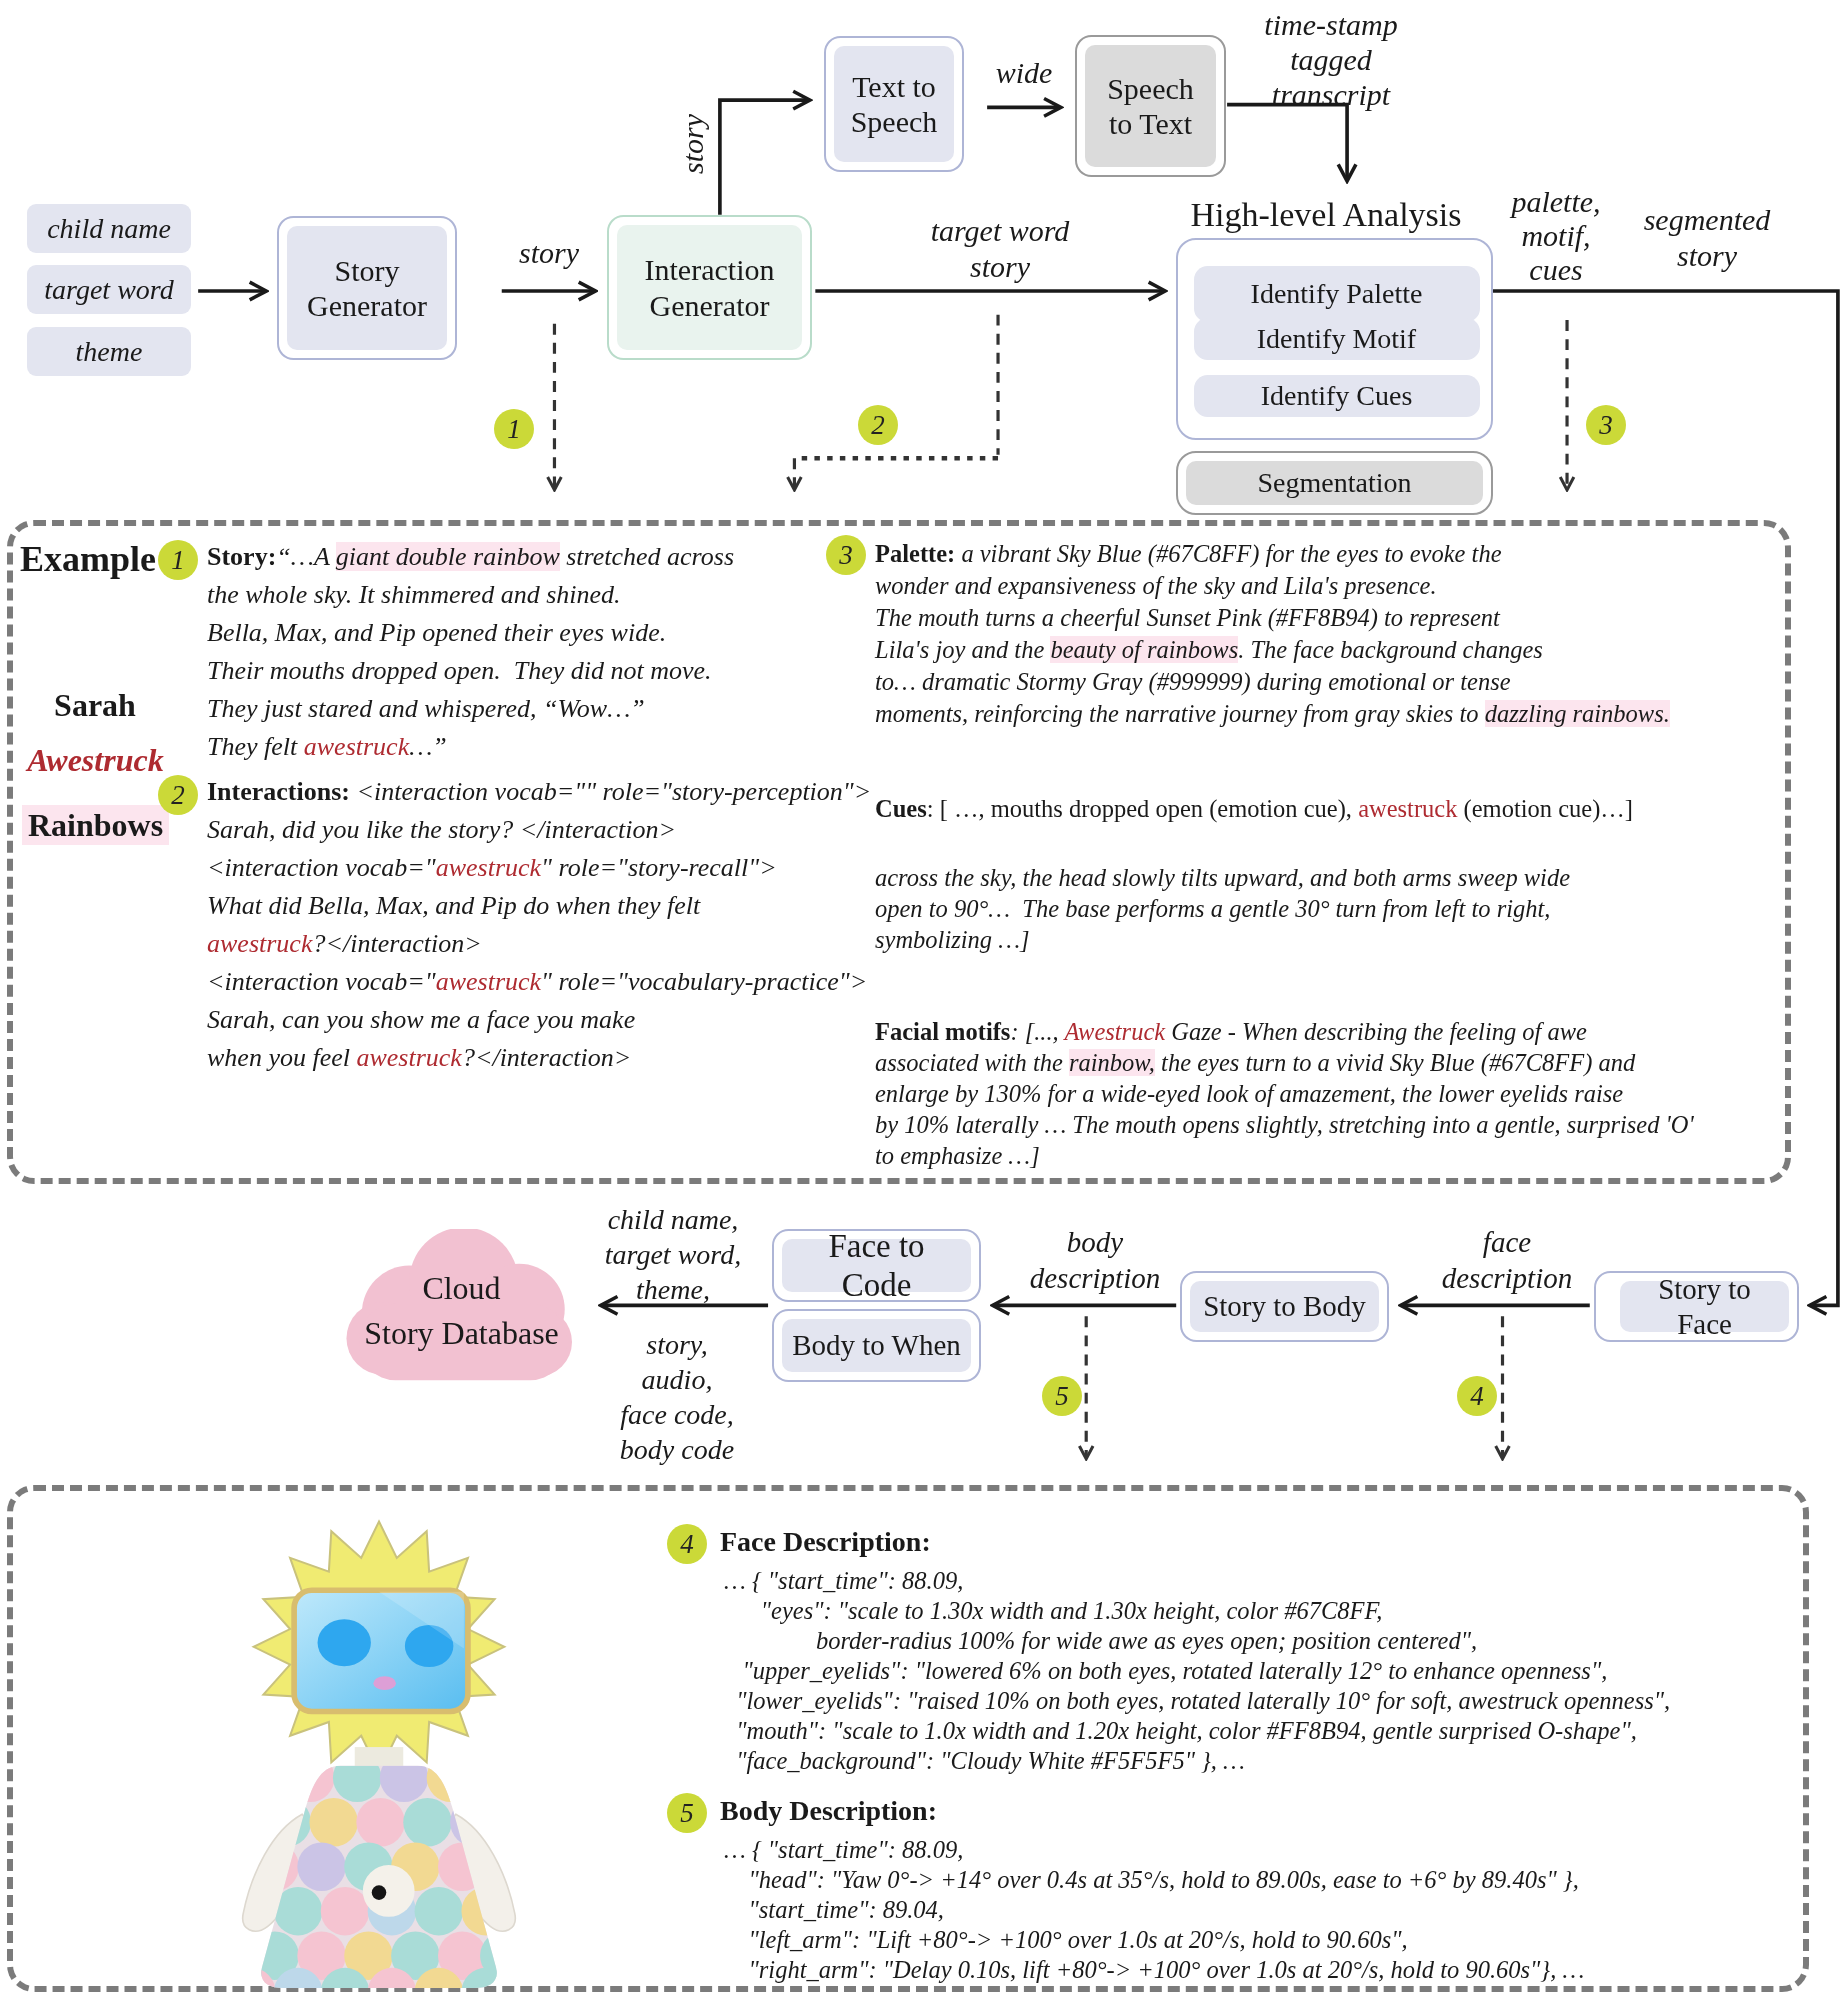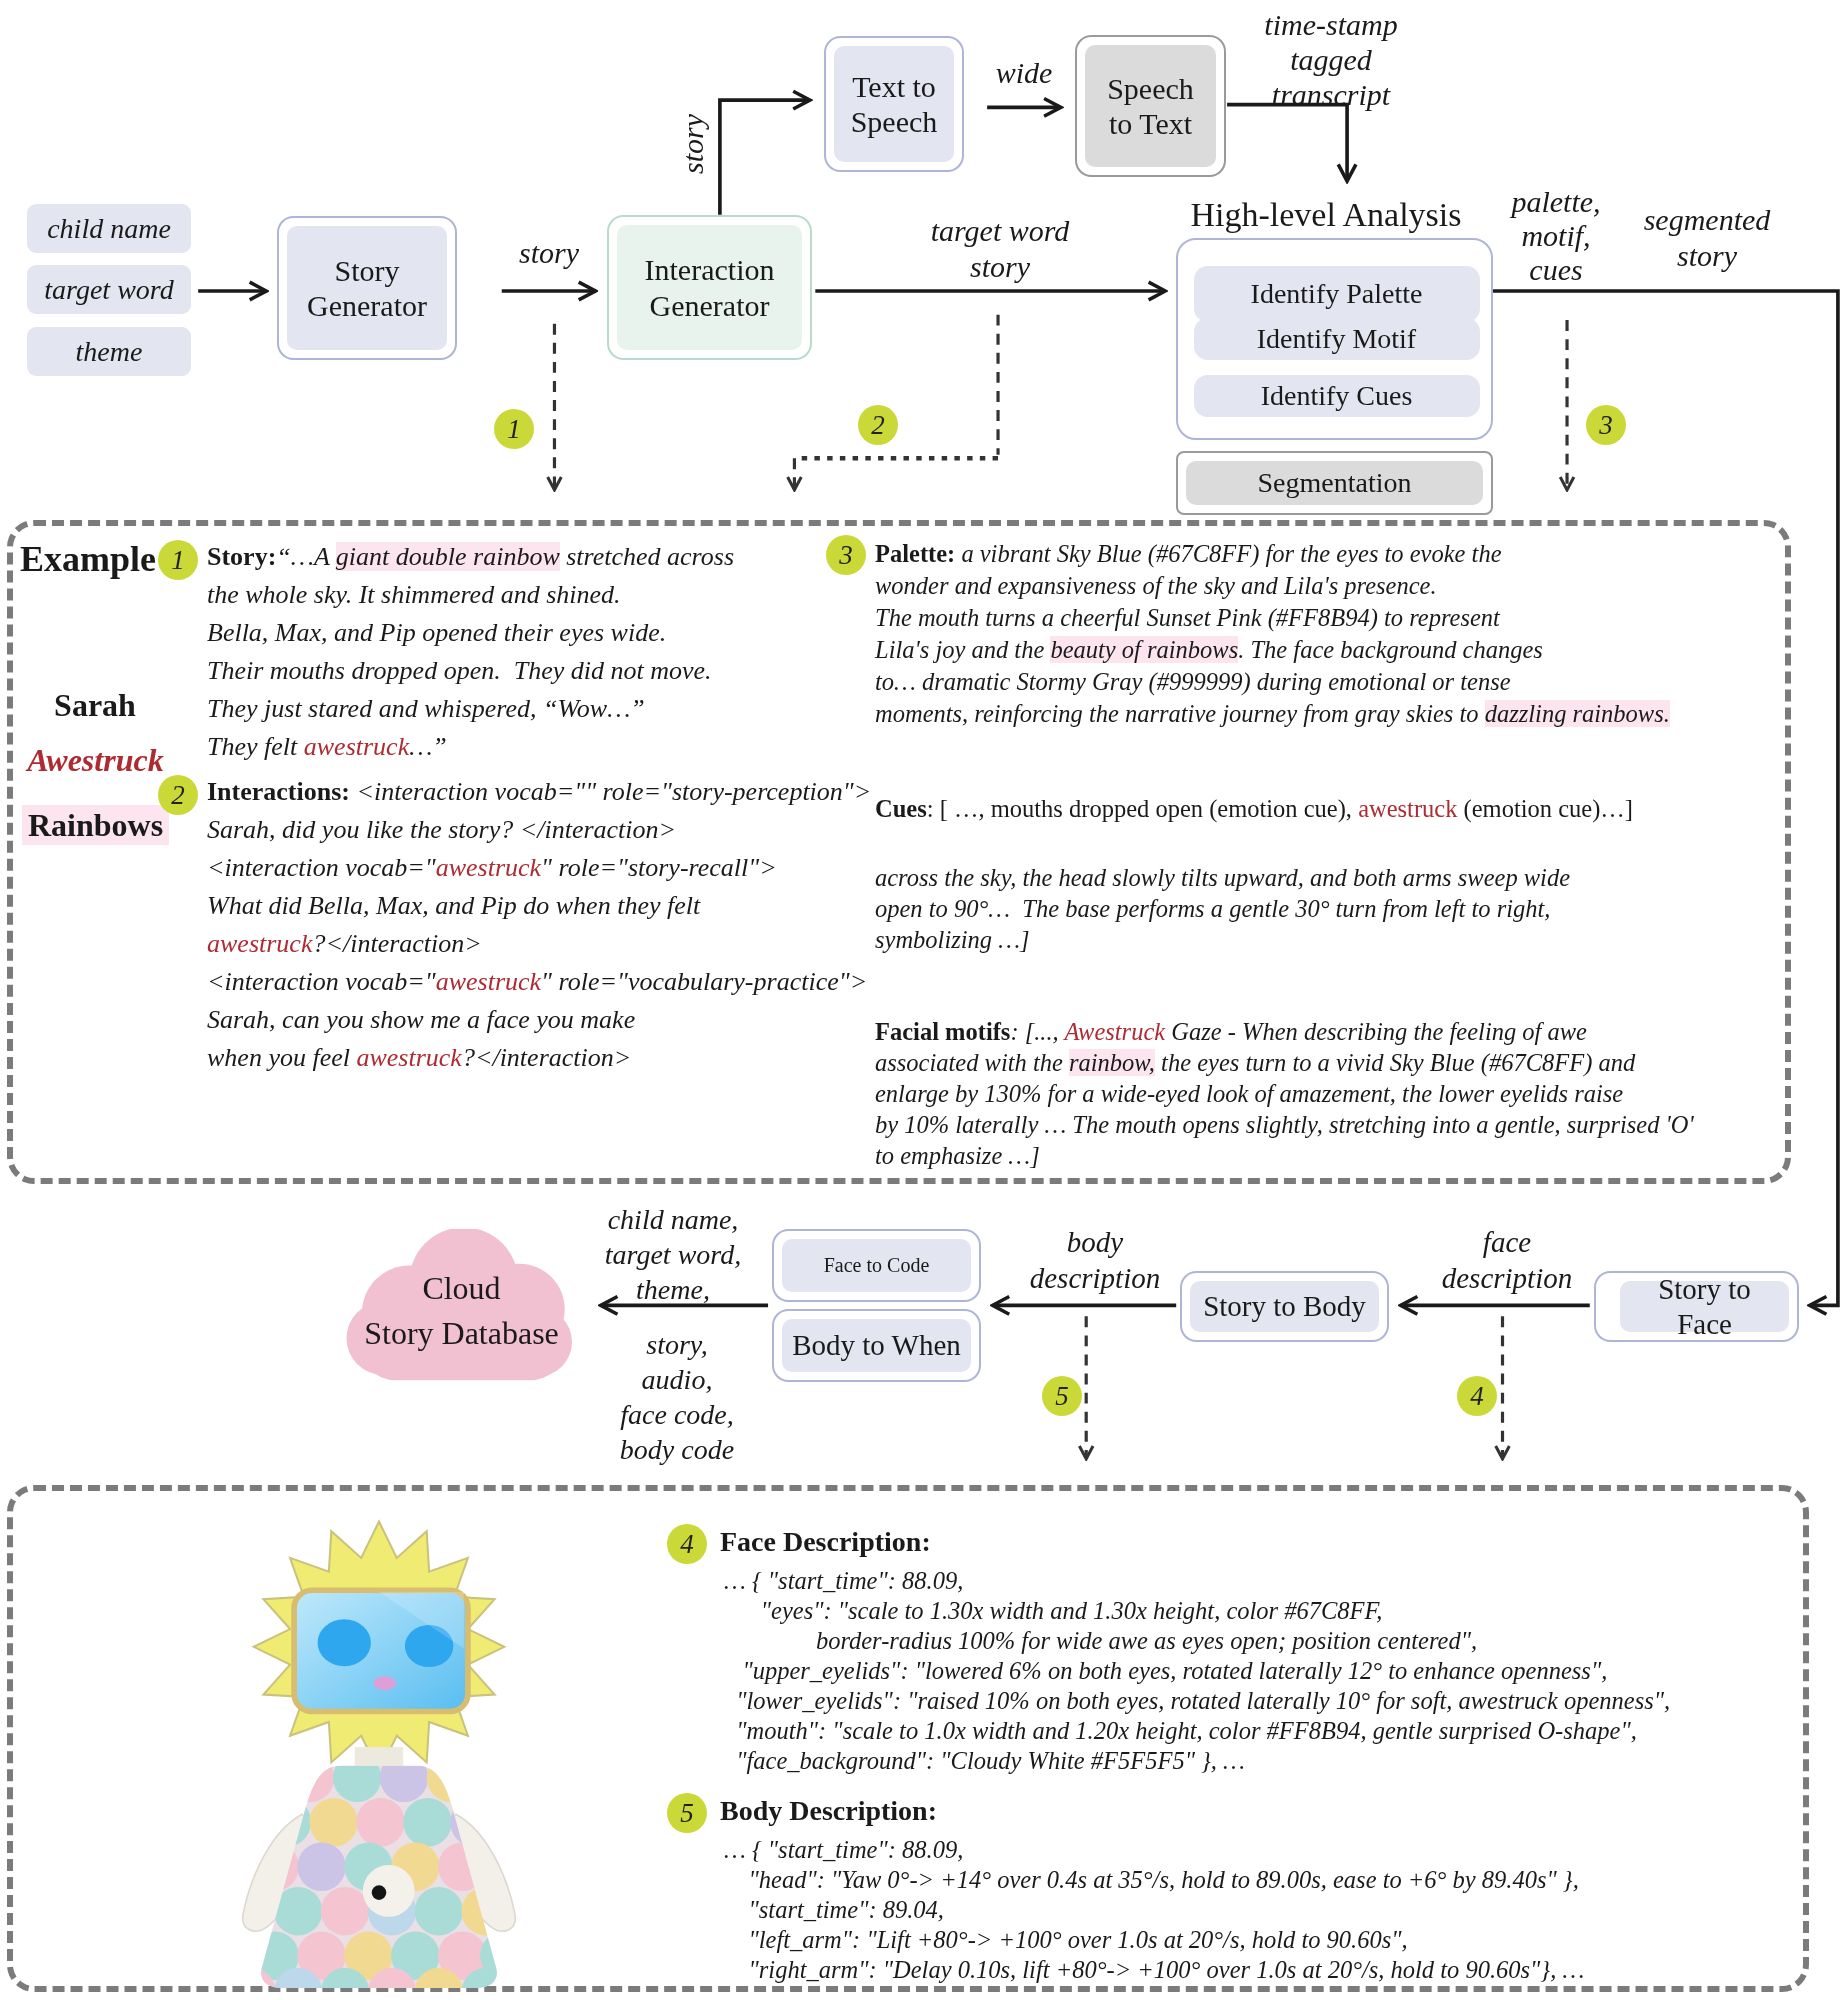--- a/index.html
+++ b/index.html
@@ -111,21 +111,21 @@
   <div class="lbl" style="left:1331px;top:7.3px;line-height:35px;">time-stamp
 tagged
 transcript</div>
 
   <div class="htitle" style="left:1326px;top:196px;">High-level Analysis</div>
   <div class="hla" style="left:1176px;top:238px;width:317px;height:202px;">
     <div class="hla-item" style="left:15.5px;top:25.5px;width:286px;height:56px;">Identify Palette</div>
     <div class="hla-item" style="left:15.5px;top:78px;width:286px;height:42px;">Identify Motif</div>
     <div class="hla-item" style="left:15.5px;top:135px;width:286px;height:42px;">Identify Cues</div>
   </div>
-  <div class="ring gray" style="left:1176px;top:451px;width:317px;height:64px;border-radius:8px;">
+  <div class="ring gray" style="left:1176px;top:451px;width:317px;height:64px;border-radius:20px;">
     <div class="core" style="font-size:28px;">Segmentation</div>
   </div>
 
   <div class="lbl" style="left:1000px;top:213px;line-height:36px;">target word
 story</div>
   <div class="lbl" style="left:1556px;top:185px;line-height:34px;">palette,
 motif,
 cues</div>
   <div class="lbl" style="left:1707px;top:202px;line-height:36px;">segmented
 story</div>
@@ -215,21 +215,21 @@
 
   <div class="lbl" style="left:673px;top:1202px;font-size:28px;line-height:35px;">child name,
 target word,
 theme,</div>
   <div class="lbl" style="left:677px;top:1327px;font-size:28px;line-height:35px;">story,
 audio,
 face code,
 body code</div>
 
   <div class="ring" style="left:772px;top:1229px;width:209px;height:73px;">
-    <div class="core" style="font-size:20px;">Face to Code</div>
+    <div class="core" style="font-size:33px;">Face to Code</div>
   </div>
   <div class="ring" style="left:772px;top:1309px;width:209px;height:73px;">
     <div class="core" style="font-size:29px;">Body to When</div>
   </div>
 
   <div class="lbl" style="left:1095px;top:1224px;font-size:29px;line-height:36px;">body
 description</div>
   <div class="ring" style="left:1180px;top:1271px;width:209px;height:71px;">
     <div class="core" style="font-size:29px;">Story to Body</div>
   </div>

